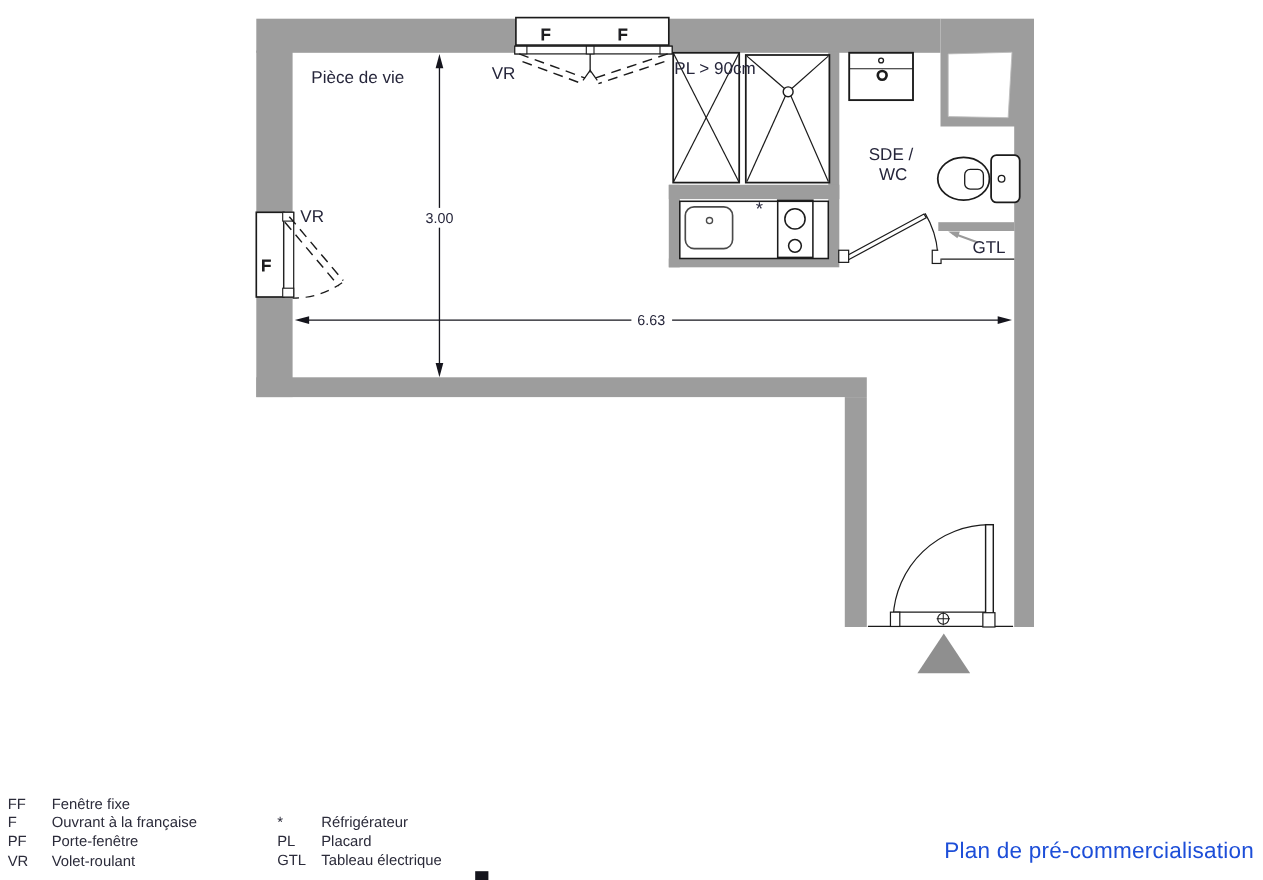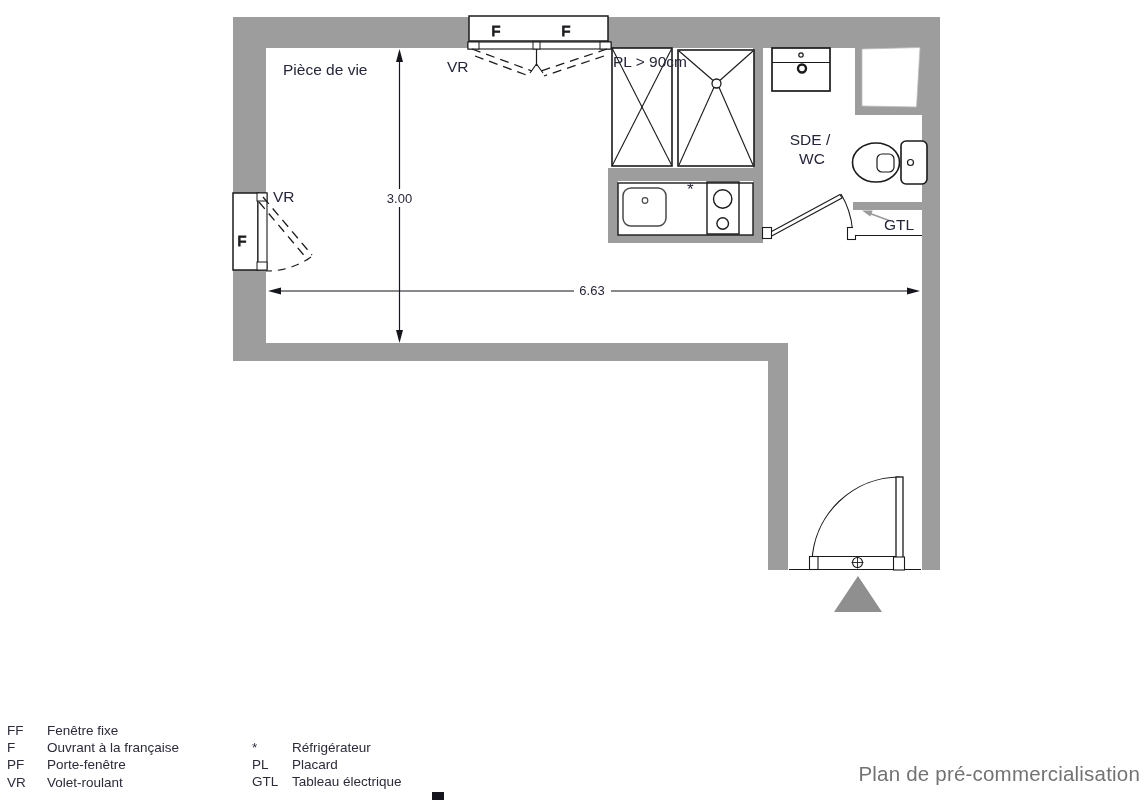--- a/index.html
+++ b/index.html
@@ -8,21 +8,21 @@
   .plan-svg{position:absolute;left:0;top:0;}
   .plan-svg text{fill:#26263b;font-family:"Liberation Sans", sans-serif;}
   .dimtext{font-size:13px;fill:#1c1c28;}
   .lbl{font-size:15.5px;}
   .lbl-f{font-size:14.5px;}
   .legend{position:absolute;color:#2b2b3a;font-size:13.5px;line-height:17.2px;}
   .legend-row{white-space:nowrap;}
   .legend-key{display:inline-block;min-width:40px;}
   .legend-col1{left:7px;top:722px;}
   .legend-col2{left:252px;top:739px;}
-  .plan-title{position:absolute;right:8px;top:762px;font-size:20.5px;color:#737373;
+  .plan-title{position:absolute;right:8px;top:762px;font-size:20.5px;color:#1d4ed8;
               letter-spacing:0.2px;text-align:right;}
   .artifact{position:absolute;left:432px;top:792px;width:12px;height:8px;background:#15151d;}
 </style>
 </head>
 <body>
 
 <div class="canvas">
 
   <svg class="plan-svg" width="1148" height="800" viewBox="0 0 1148 800">
 

